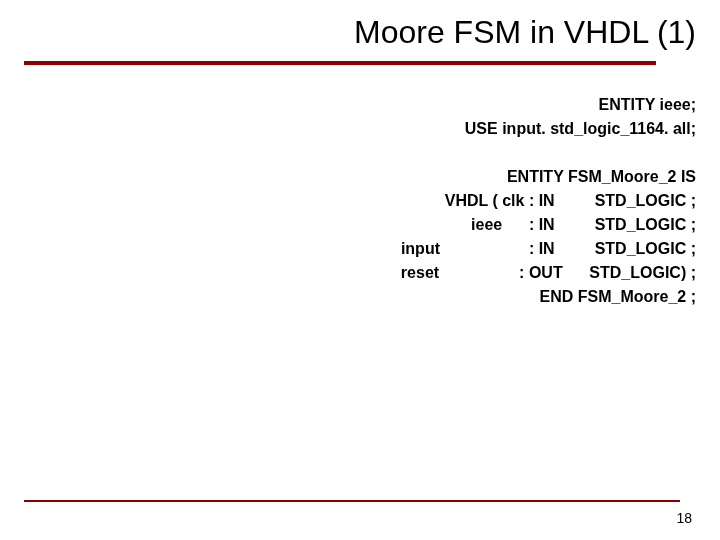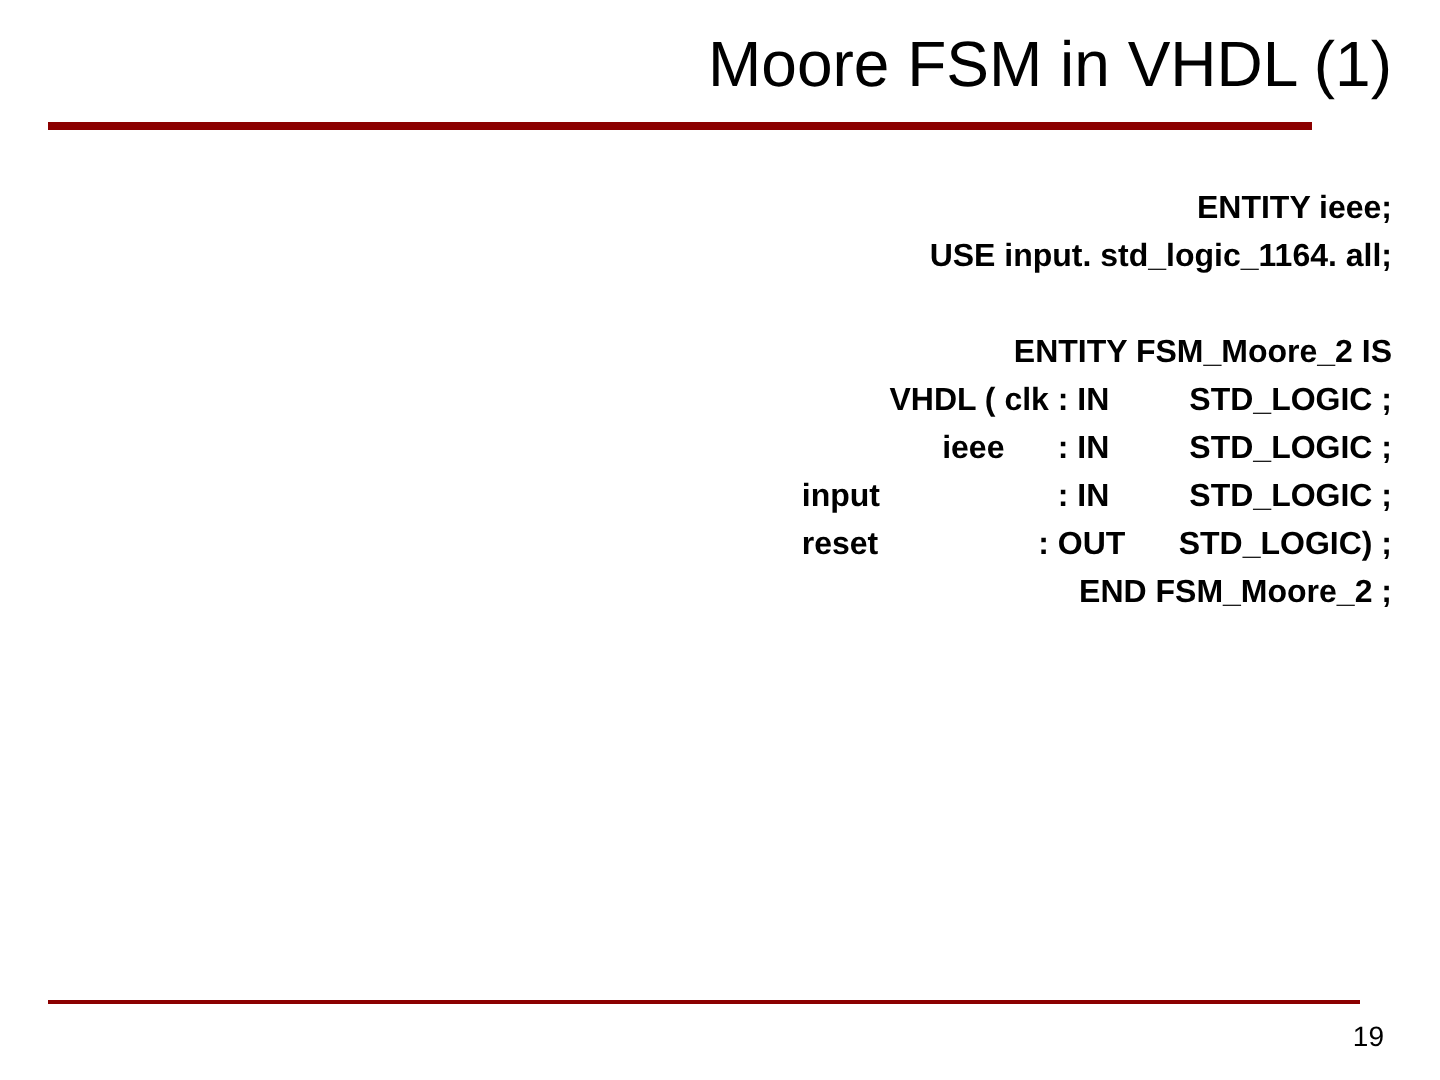--- a/index.html
+++ b/index.html
@@ -67,14 +67,14 @@
 <span>USE input. std_logic_1164. all;</span>
 <span></span>
 <span>ENTITY FSM_Moore_2 IS</span>
 <span>       VHDL ( clk : IN         STD_LOGIC ;</span>
 <span>               ieee      : IN         STD_LOGIC ;</span>
 <span>               input                    : IN         STD_LOGIC ;</span>
 <span>               reset                  : OUT      STD_LOGIC) ;</span>
 <span>END FSM_Moore_2 ;</span></div>
 
   <div class="footer-line"></div>
-  <div class="page-number">19</div>
+  <div class="page-number">18</div>
 </div>
 
 </body></html>

